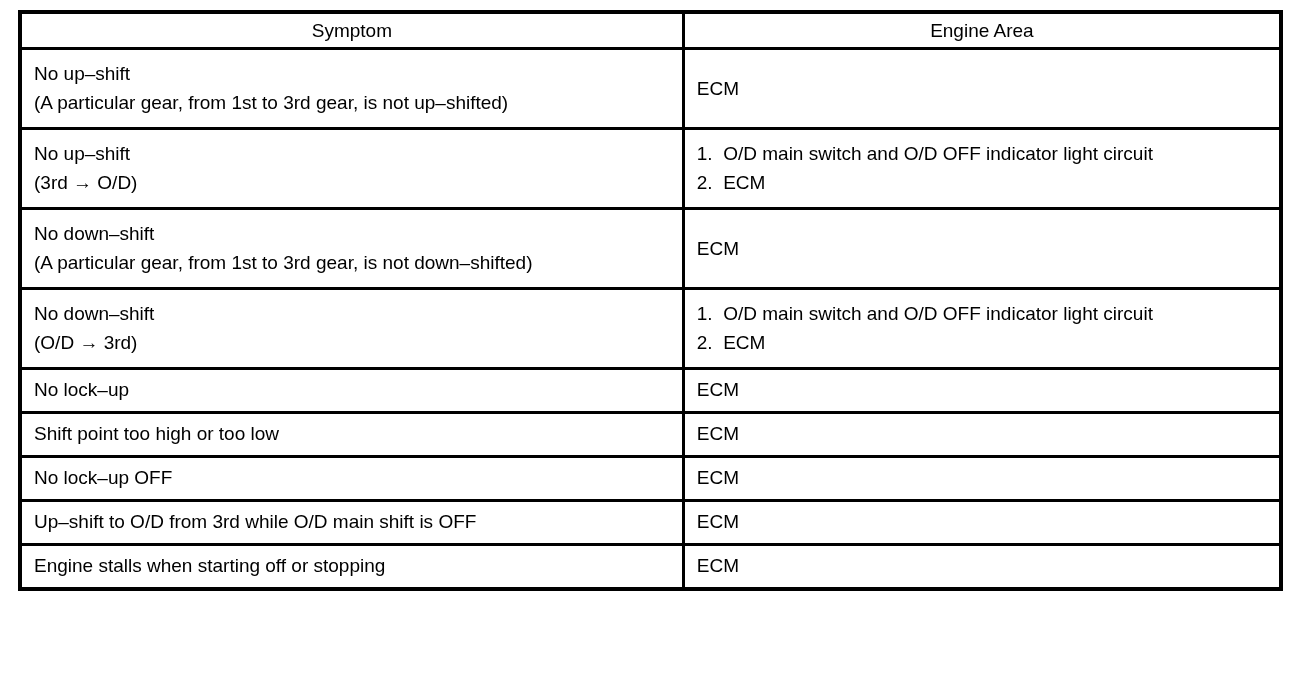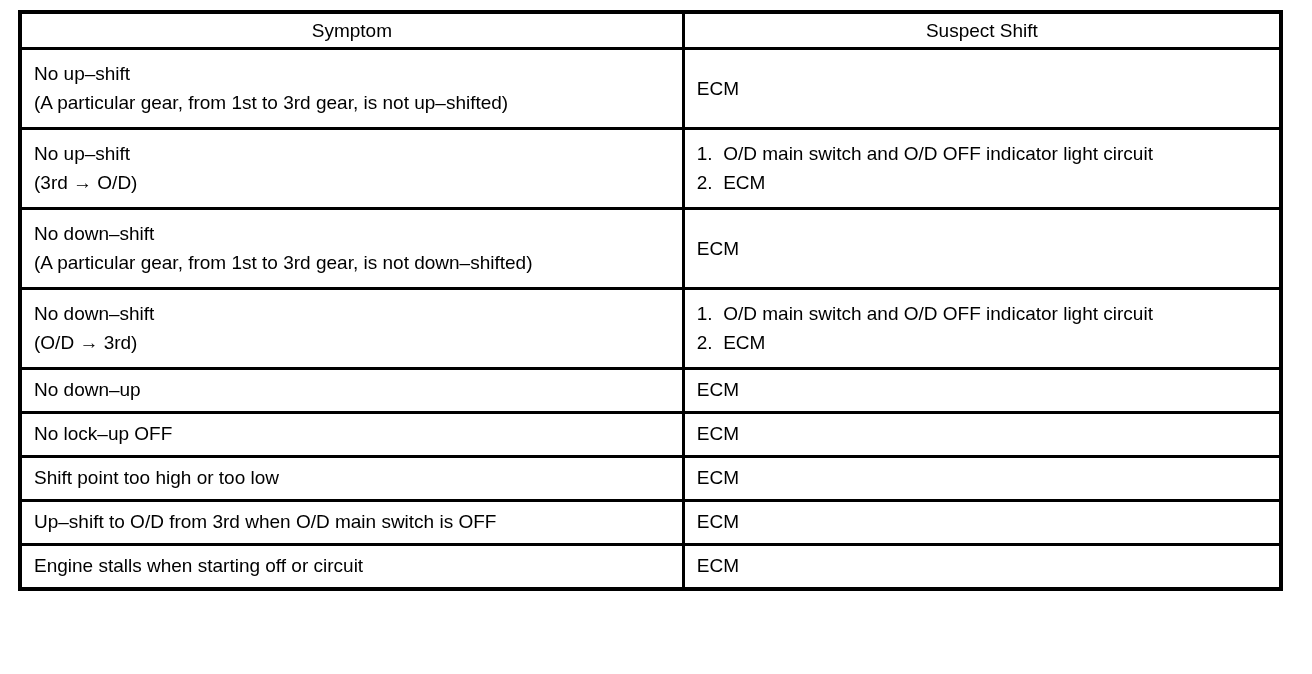--- a/index.html
+++ b/index.html
@@ -67,21 +67,21 @@
 
 <div class="page">
   <table class="diag">
     <colgroup>
       <col class="symptom-col">
       <col class="suspect-col">
     </colgroup>
     <thead>
       <tr>
         <th>Symptom</th>
-        <th>Suspect Shift</th>
+        <th>Engine Area</th>
       </tr>
     </thead>
     <tbody>
         <tr class="two-line">
     <td class="symptom-cell">
             <div class="line">No up–shift</div>
             <div class="line">(A particular gear, from 1st to 3rd gear, is not up–shifted)</div>
           </td>
     <td class="suspect-cell">
             <div class="line">ECM</div>
@@ -111,53 +111,53 @@
             <div class="line">No down–shift</div>
             <div class="line">(O/D → 3rd)</div>
           </td>
     <td class="suspect-cell">
             <div class="line">1.  O/D main switch and O/D OFF indicator light circuit</div>
             <div class="line">2.  ECM</div>
           </td>
   </tr>
         <tr>
     <td class="symptom-cell">
-            <div class="line">No down–up</div>
+            <div class="line">No lock–up</div>
+          </td>
+    <td class="suspect-cell">
+            <div class="line">ECM</div>
+          </td>
+  </tr>
+        <tr>
+    <td class="symptom-cell">
+            <div class="line">Shift point too high or too low</div>
           </td>
     <td class="suspect-cell">
             <div class="line">ECM</div>
           </td>
   </tr>
         <tr>
     <td class="symptom-cell">
             <div class="line">No lock–up OFF</div>
           </td>
     <td class="suspect-cell">
             <div class="line">ECM</div>
           </td>
   </tr>
         <tr>
     <td class="symptom-cell">
-            <div class="line">Shift point too high or too low</div>
+            <div class="line">Up–shift to O/D from 3rd while O/D main shift is OFF</div>
           </td>
     <td class="suspect-cell">
             <div class="line">ECM</div>
           </td>
   </tr>
         <tr>
     <td class="symptom-cell">
-            <div class="line">Up–shift to O/D from 3rd when O/D main switch is OFF</div>
-          </td>
-    <td class="suspect-cell">
-            <div class="line">ECM</div>
-          </td>
-  </tr>
-        <tr>
-    <td class="symptom-cell">
-            <div class="line">Engine stalls when starting off or circuit</div>
+            <div class="line">Engine stalls when starting off or stopping</div>
           </td>
     <td class="suspect-cell">
             <div class="line">ECM</div>
           </td>
   </tr>
       </tbody>
   </table>
 </div>
 
 </body></html>

